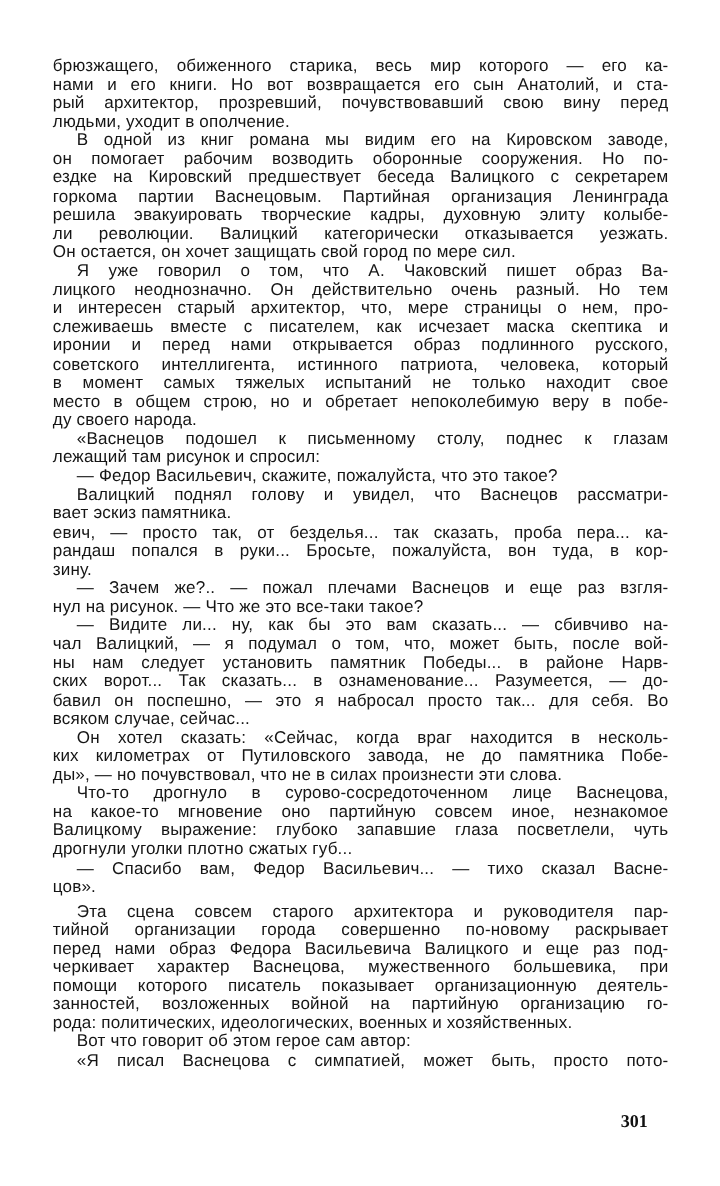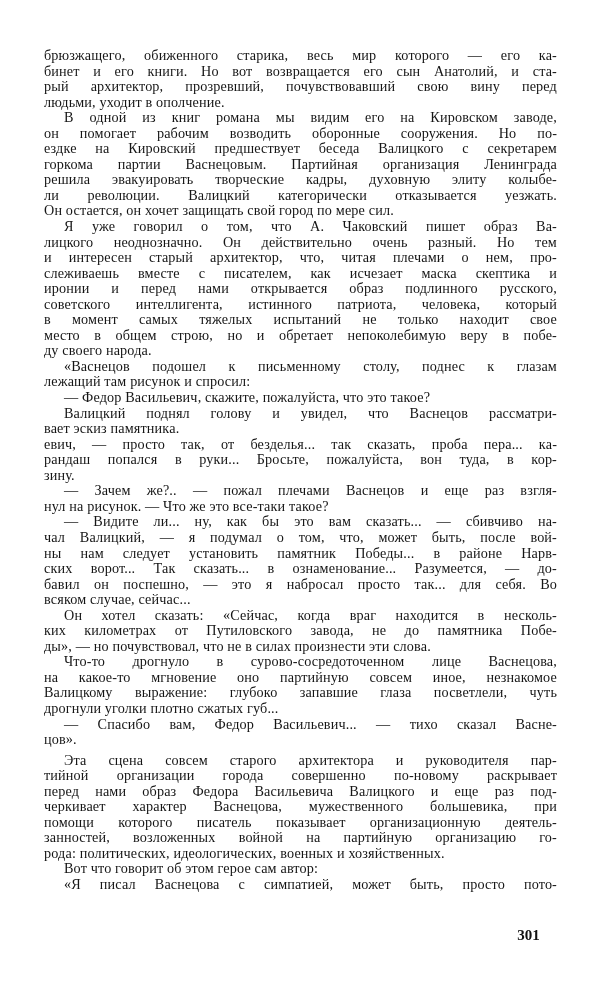--- a/index.html
+++ b/index.html
@@ -2,21 +2,21 @@
 <html><head>
   <meta charset="utf-8">
   <style>
     html, body { margin: 0; padding: 0; background: #ffffff; }
     body { width: 600px; height: 988px; position: relative; overflow: hidden; }
     .page {
       position: absolute;
       left: 44px;
       top: 48px;
       width: 513px;
-      font-family: Liberation Serif, serif;
+      font-family: Liberation Sans, sans-serif;
       font-size: 14.2px;
       line-height: 15.55px;
       color: #151515;
       letter-spacing: 0.15px;
     }
     .line {
       display: block;
       white-space: nowrap;
       text-align: justify;
       text-align-last: justify;
@@ -37,37 +37,37 @@
       font-size: 15px;
       color: #111;
     }
   </style>
 </head>
 <body>
 
 <div class="page" id="page-text">
     <div class="paragraph">
       <span class="line">брюзжащего, обиженного старика, весь мир которого — его ка-</span>
-      <span class="line">бинет и его книги. Но вот возвращается его сын Анатолий, и ста-</span>
+      <span class="line">нами и его книги. Но вот возвращается его сын Анатолий, и ста-</span>
       <span class="line">рый архитектор, прозревший, почувствовавший свою вину перед</span>
       <span class="line last">людьми, уходит в ополчение.</span>
     </div>
     <div class="paragraph">
       <span class="line indent">В одной из книг романа мы видим его на Кировском заводе,</span>
       <span class="line">он помогает рабочим возводить оборонные сооружения. Но по-</span>
       <span class="line">ездке на Кировский предшествует беседа Валицкого с секретарем</span>
       <span class="line">горкома партии Васнецовым. Партийная организация Ленинграда</span>
       <span class="line">решила эвакуировать творческие кадры, духовную элиту колыбе-</span>
       <span class="line">ли революции. Валицкий категорически отказывается уезжать.</span>
       <span class="line last">Он остается, он хочет защищать свой город по мере сил.</span>
     </div>
     <div class="paragraph">
       <span class="line indent">Я уже говорил о том, что А. Чаковский пишет образ Ва-</span>
       <span class="line">лицкого неоднозначно. Он действительно очень разный. Но тем</span>
-      <span class="line">и интересен старый архитектор, что, читая плечами о нем, про-</span>
+      <span class="line">и интересен старый архитектор, что, мере страницы о нем, про-</span>
       <span class="line">слеживаешь вместе с писателем, как исчезает маска скептика и</span>
       <span class="line">иронии и перед нами открывается образ подлинного русского,</span>
       <span class="line">советского интеллигента, истинного патриота, человека, который</span>
       <span class="line">в момент самых тяжелых испытаний не только находит свое</span>
       <span class="line">место в общем строю, но и обретает непоколебимую веру в побе-</span>
       <span class="line last">ду своего народа.</span>
     </div>
     <div class="paragraph">
       <span class="line indent">«Васнецов подошел к письменному столу, поднес к глазам</span>
       <span class="line last">лежащий там рисунок и спросил:</span>

